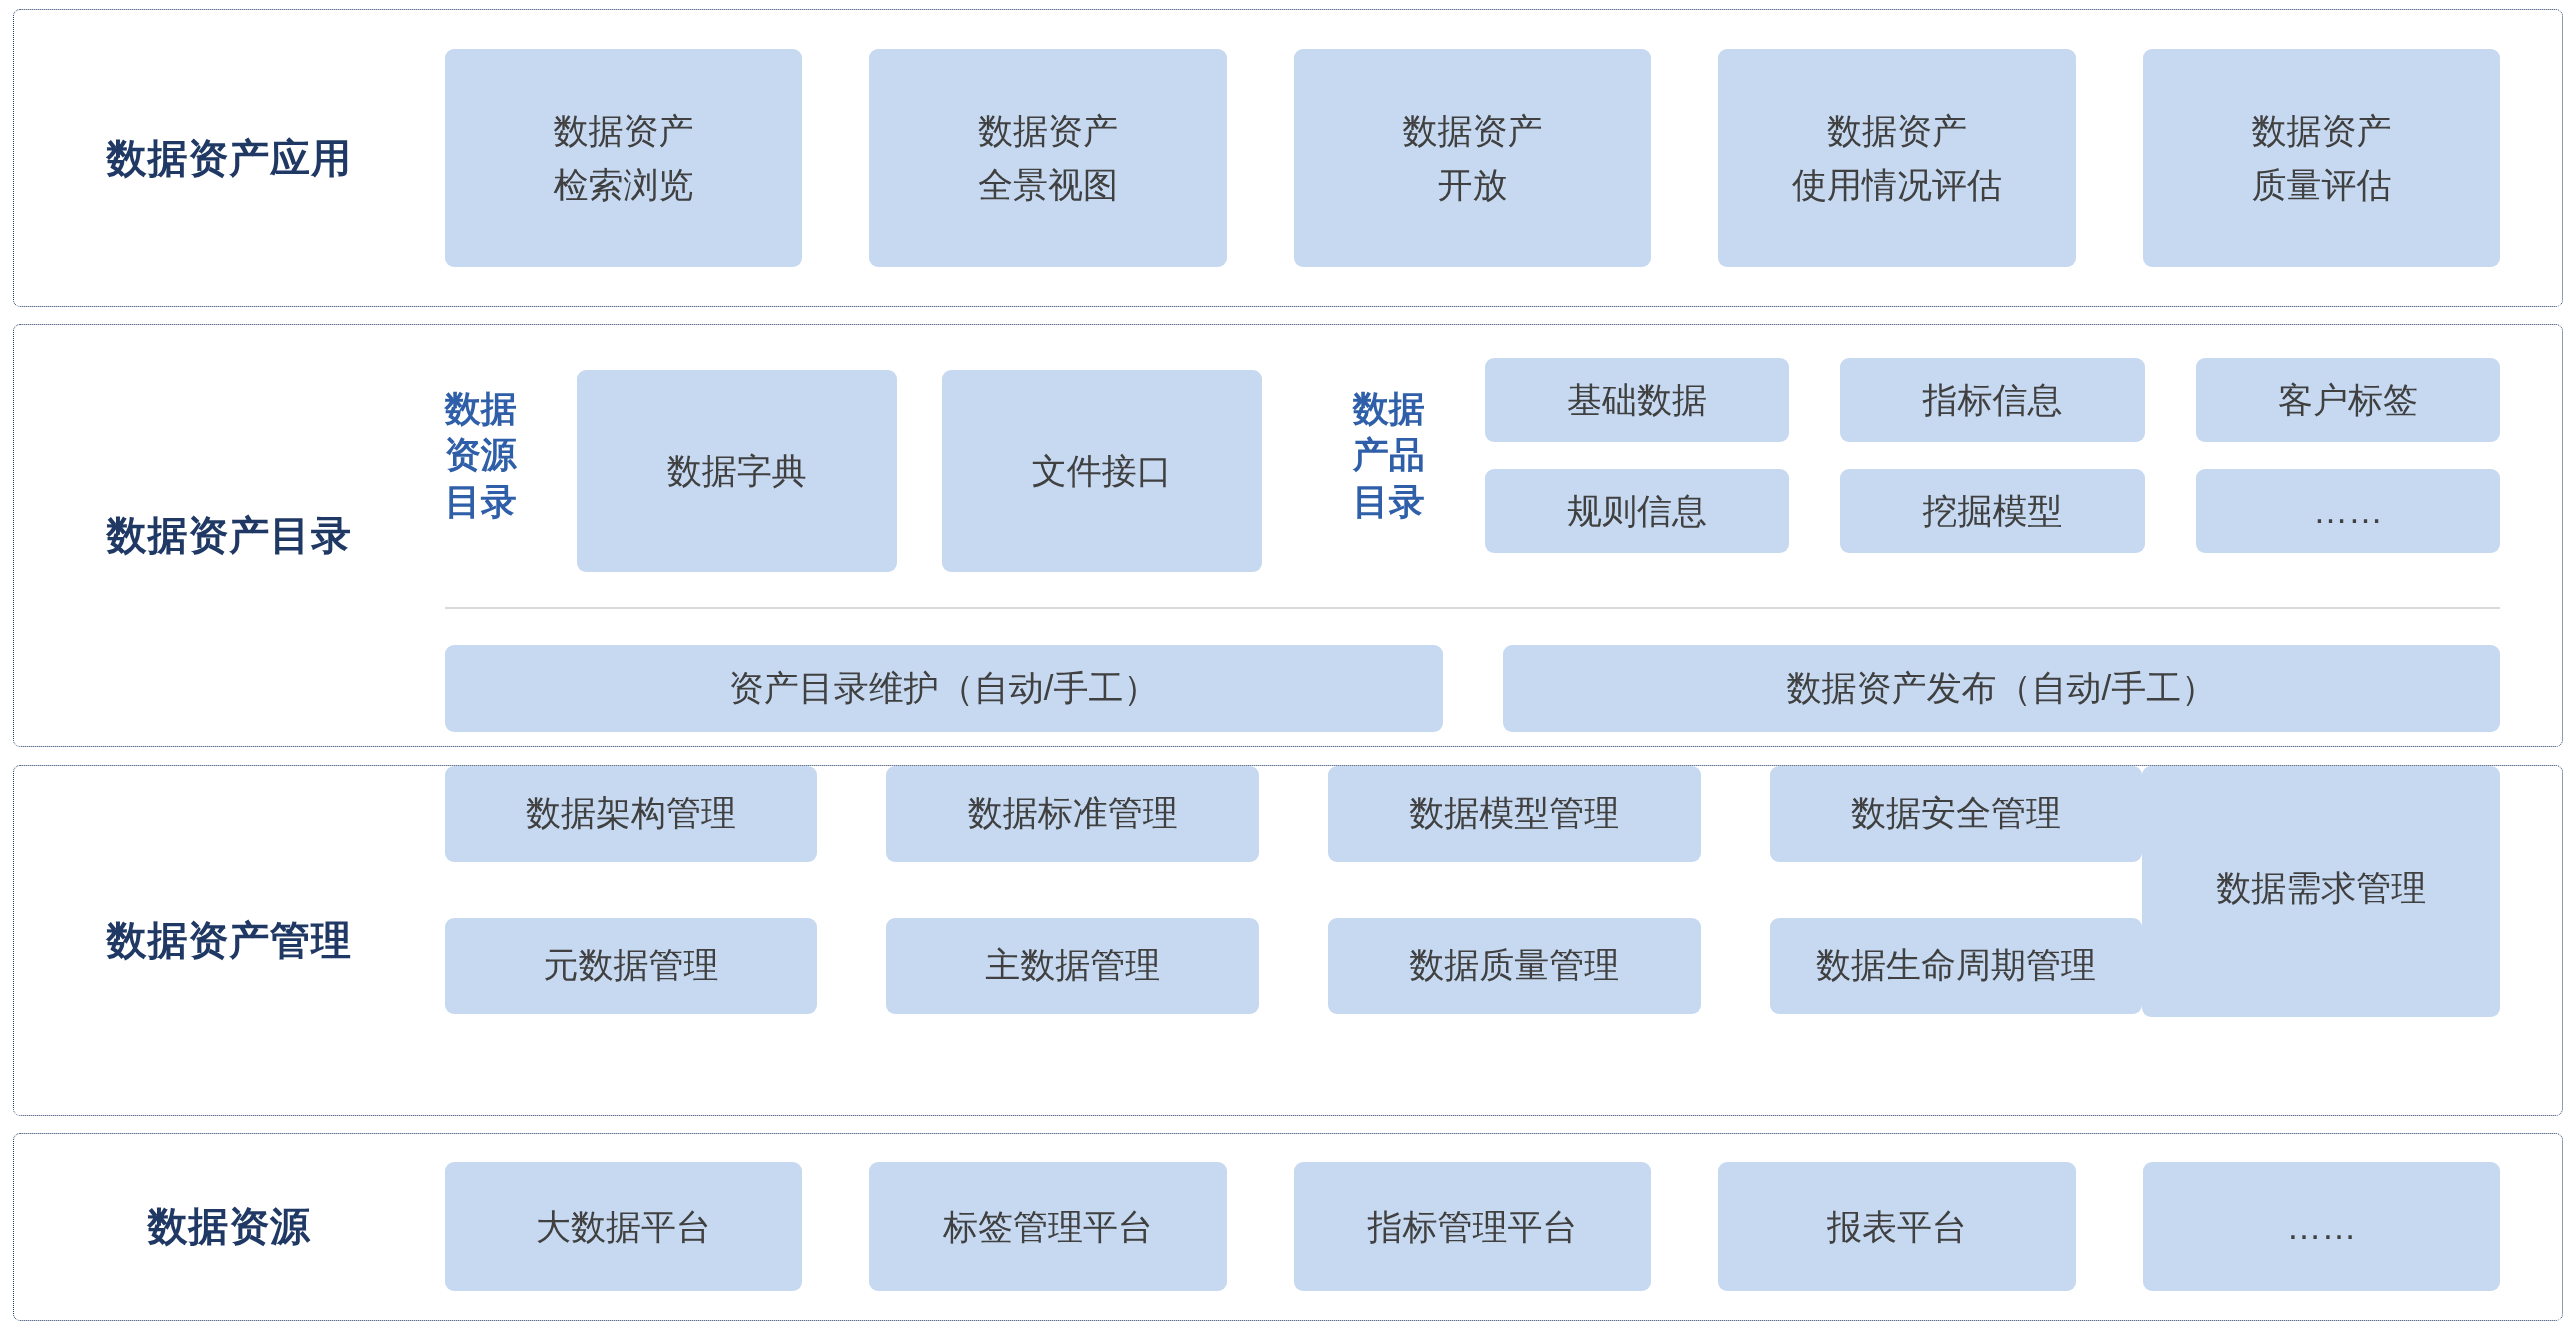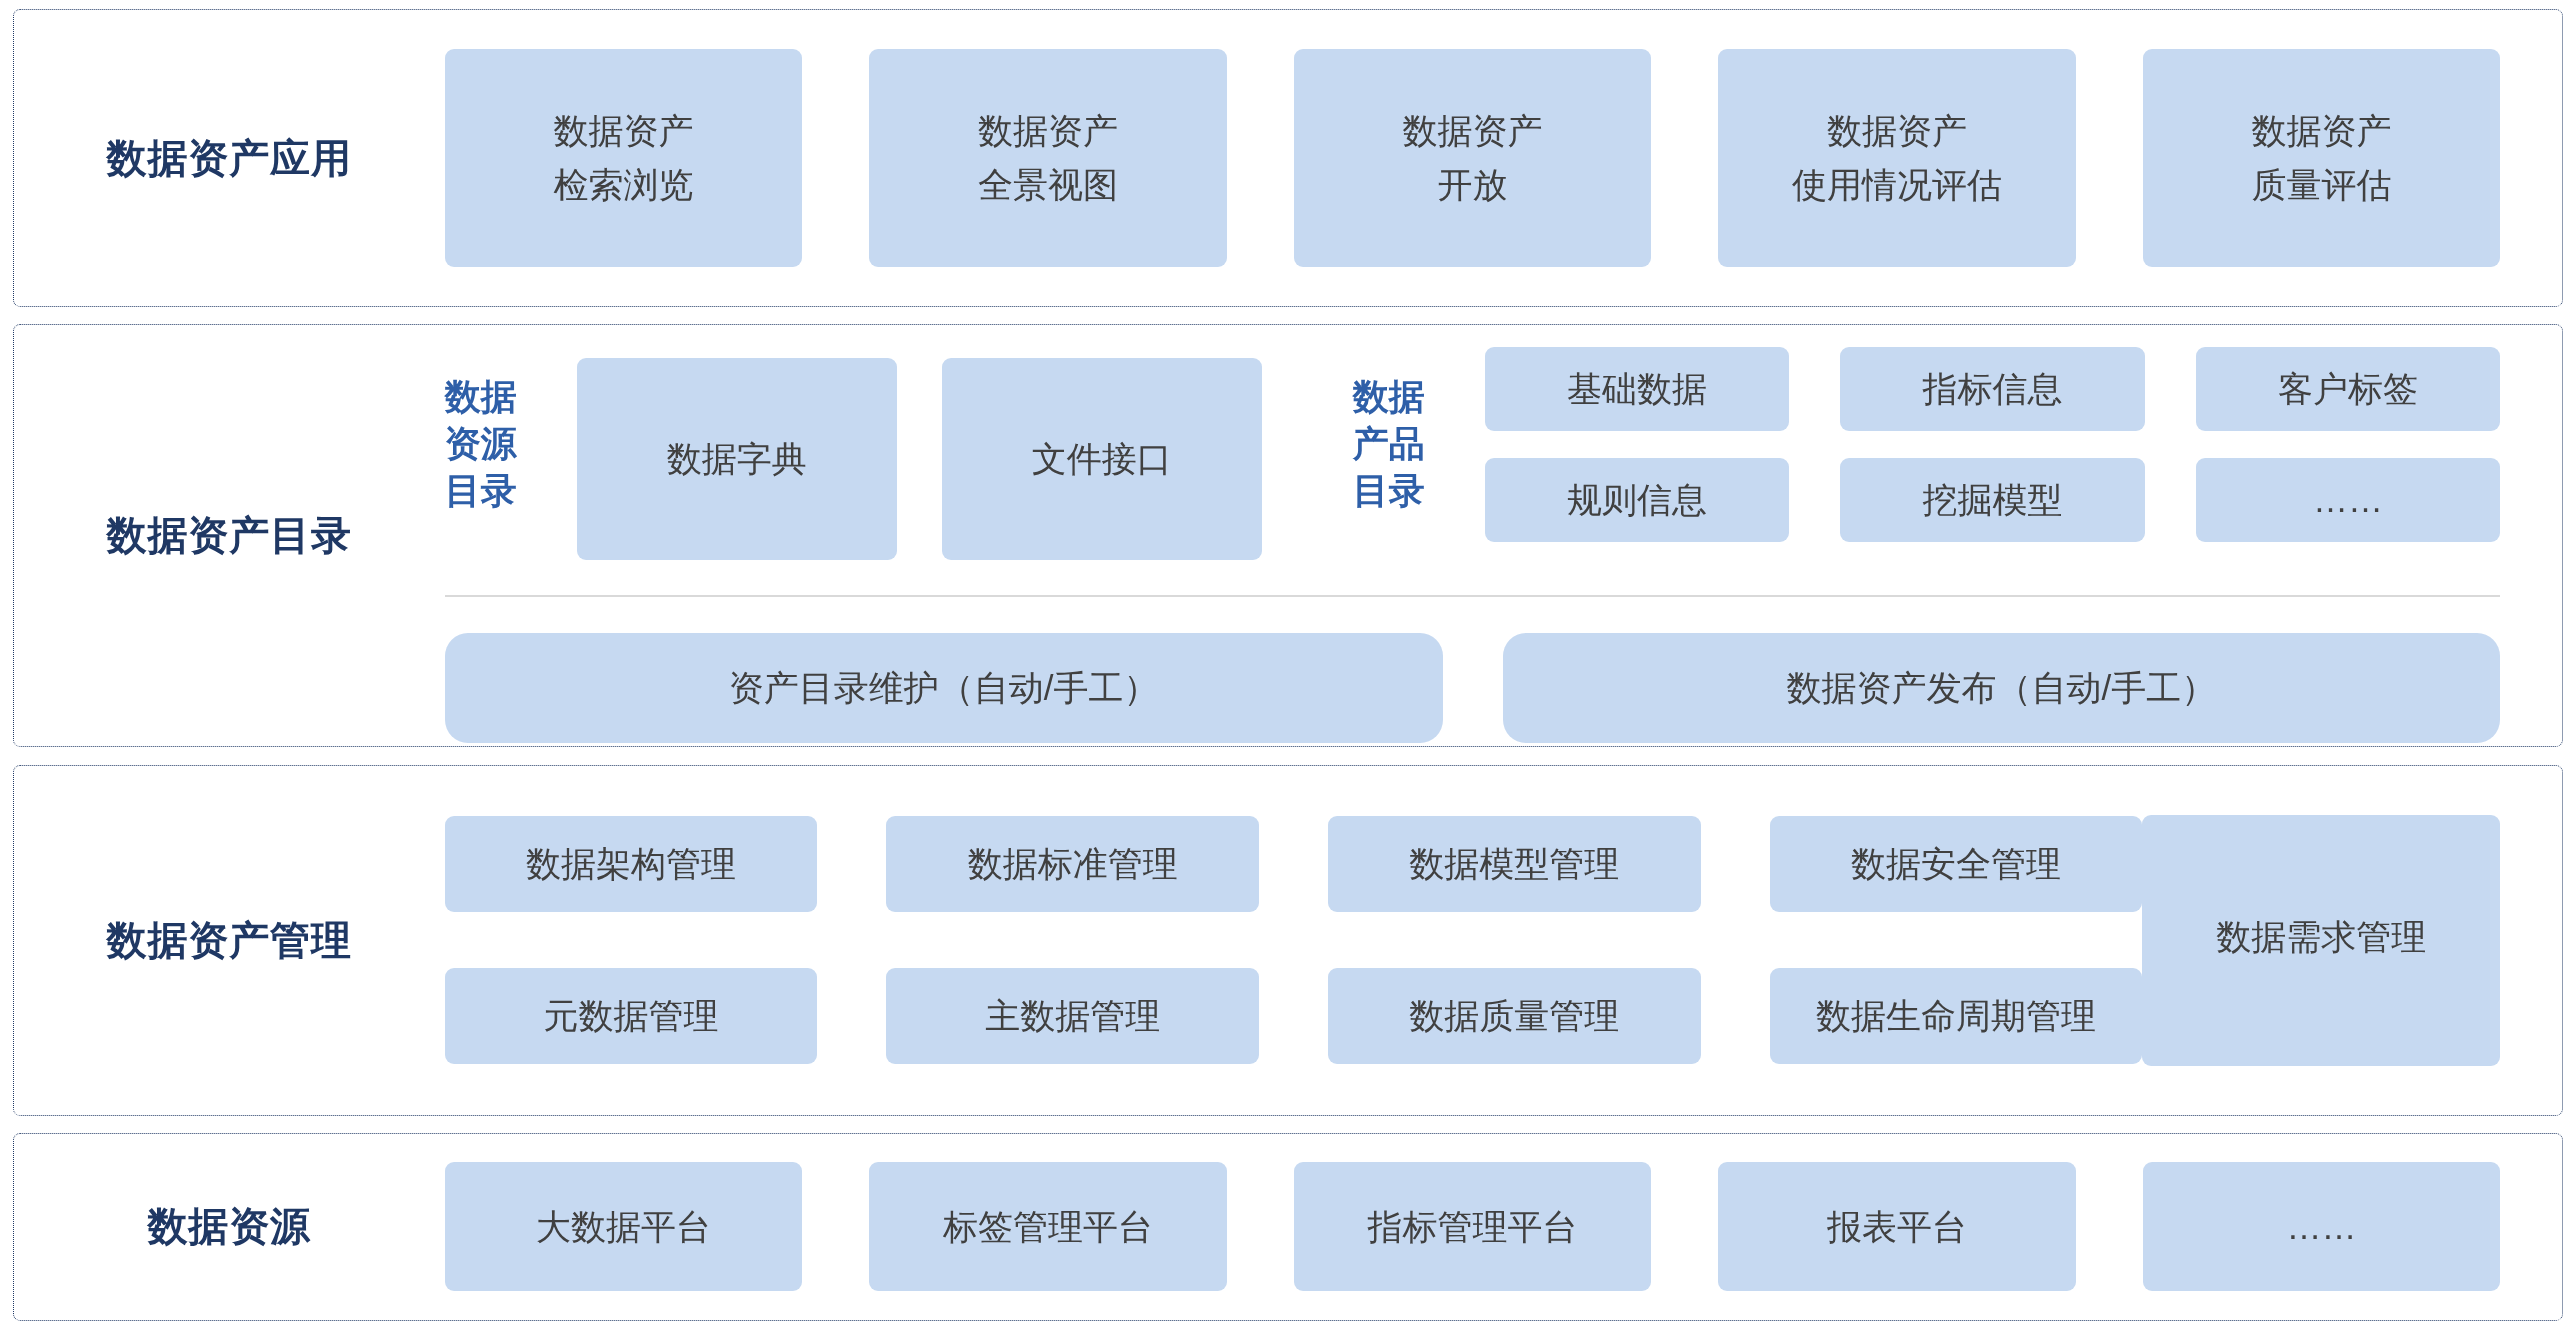--- a/index.html
+++ b/index.html
@@ -113,26 +113,26 @@
   .small-box { height: 84px; }
   .divider {
     height: 1.8px;
     background: var(--divider);
     margin: 35px 0 36px 0;
   }
   .catalog-bottom {
     display: flex;
     gap: 60px;
   }
-  .wide-box { flex: 1; height: 110px; border-radius: 23px; }
+  .wide-box { flex: 1; height: 87px; }
 
   
   .mgmt-content {
     display: flex;
-    align-items: center;
+    align-items: flex-start;
     height: 100%;
   }
   .mgmt-grid {
     flex: 1;
     display: grid;
     grid-template-columns: repeat(4, 1fr);
     column-gap: 69px;
     row-gap: 56px;
   }
   .mgmt-box { height: 96px; }

